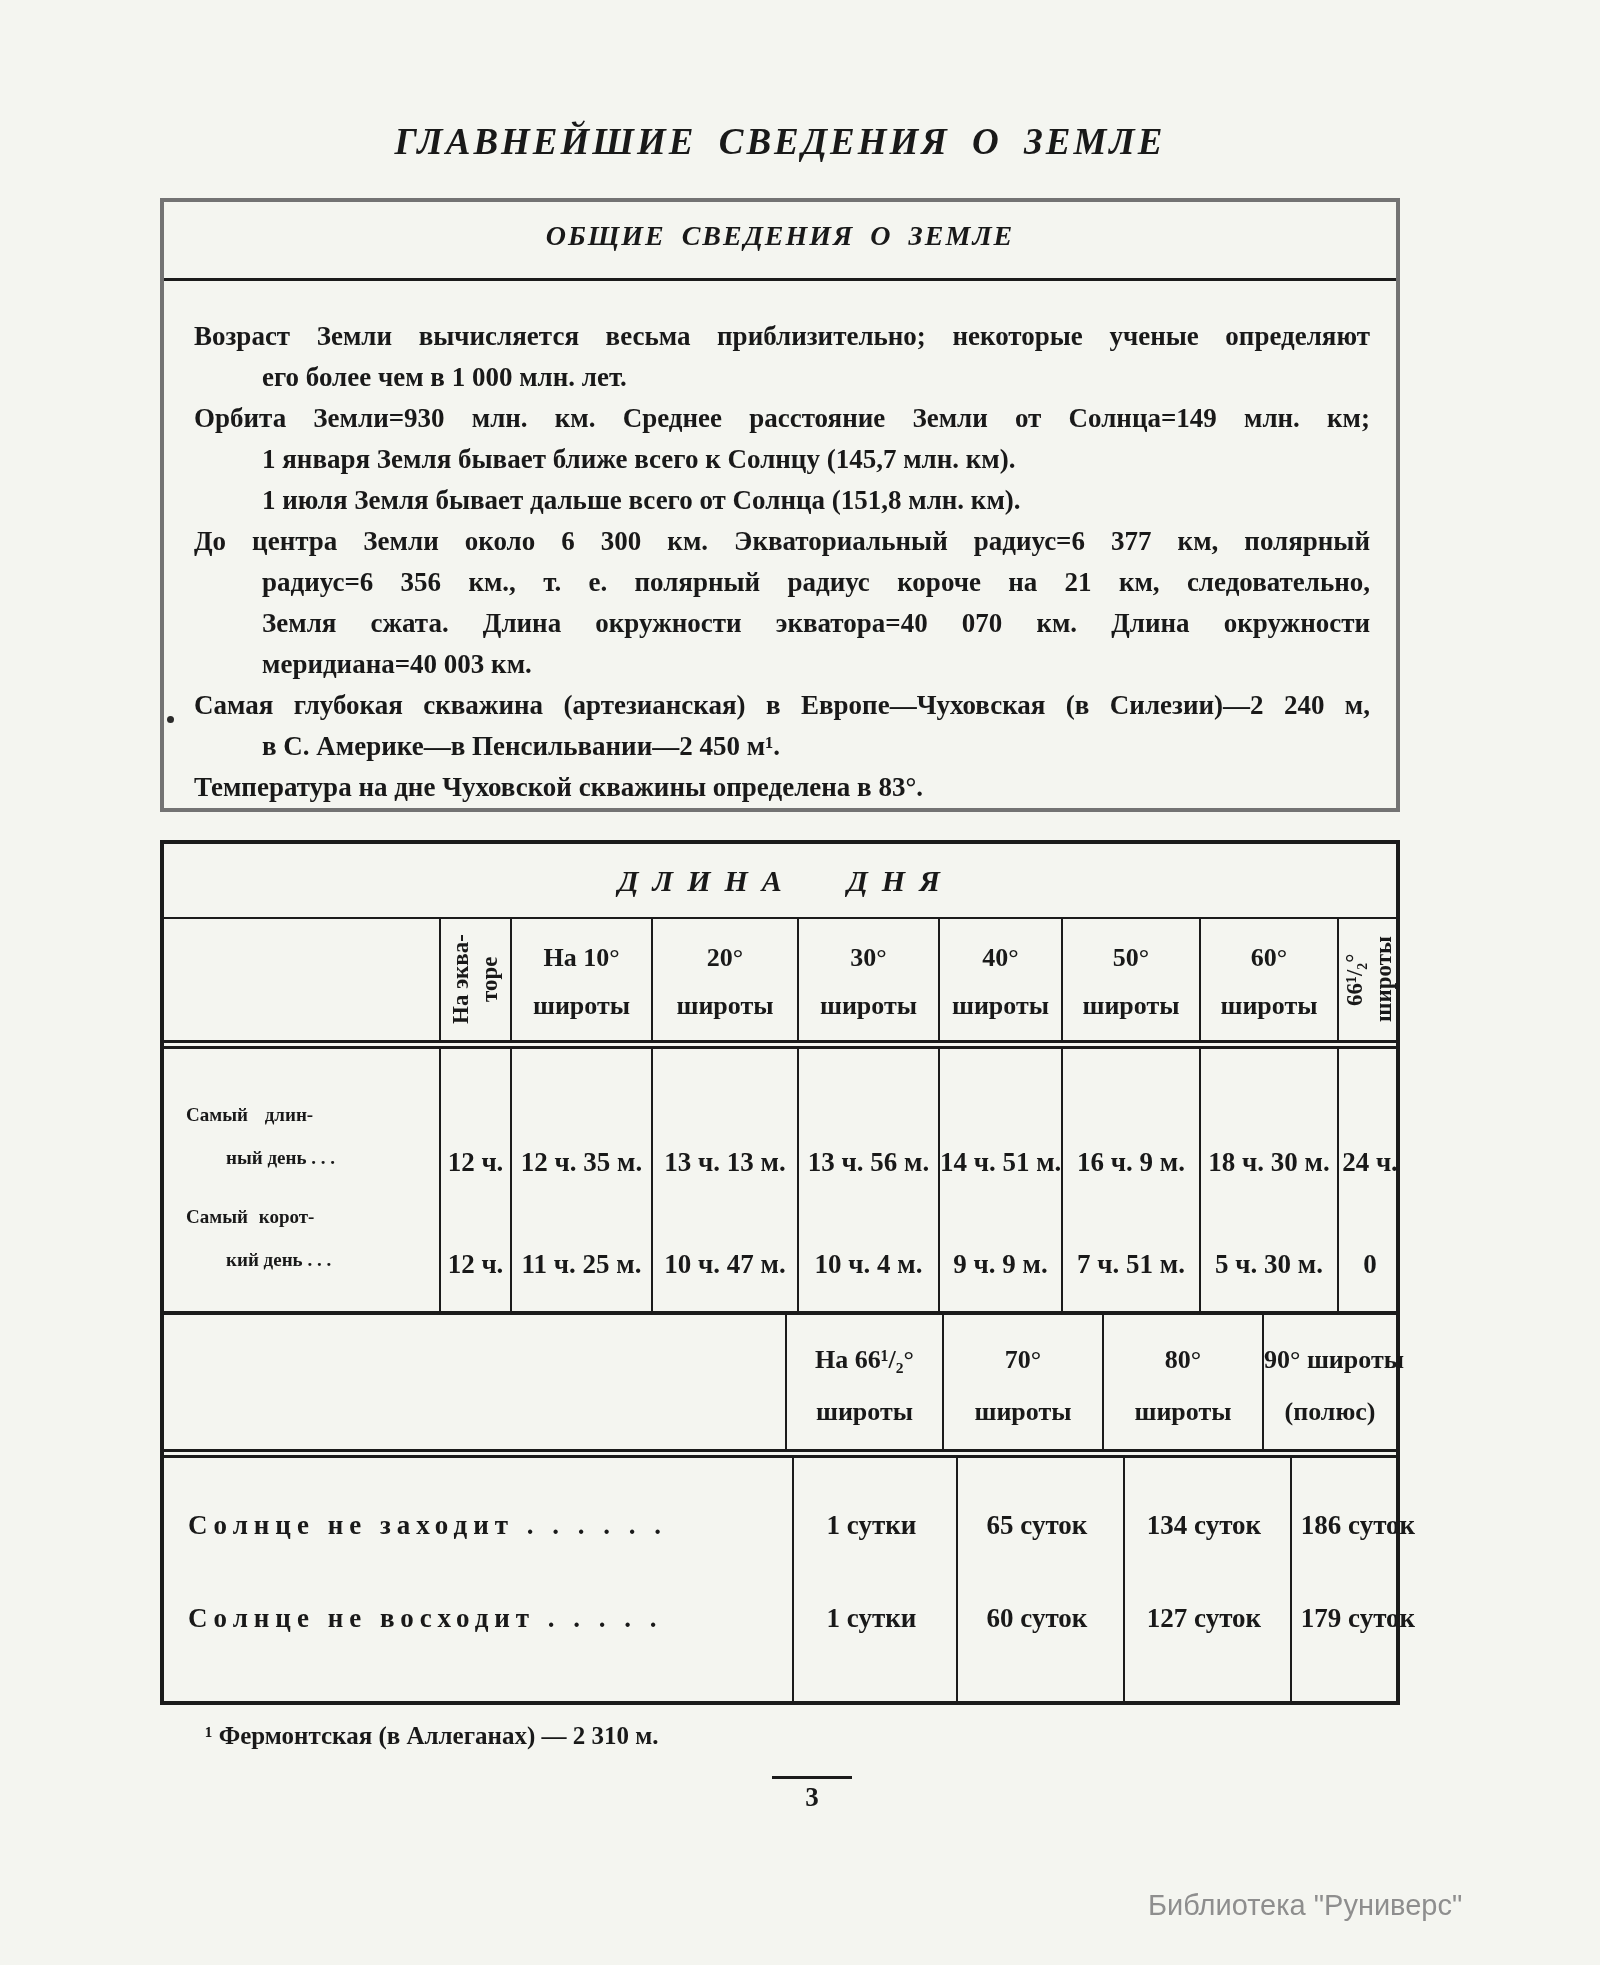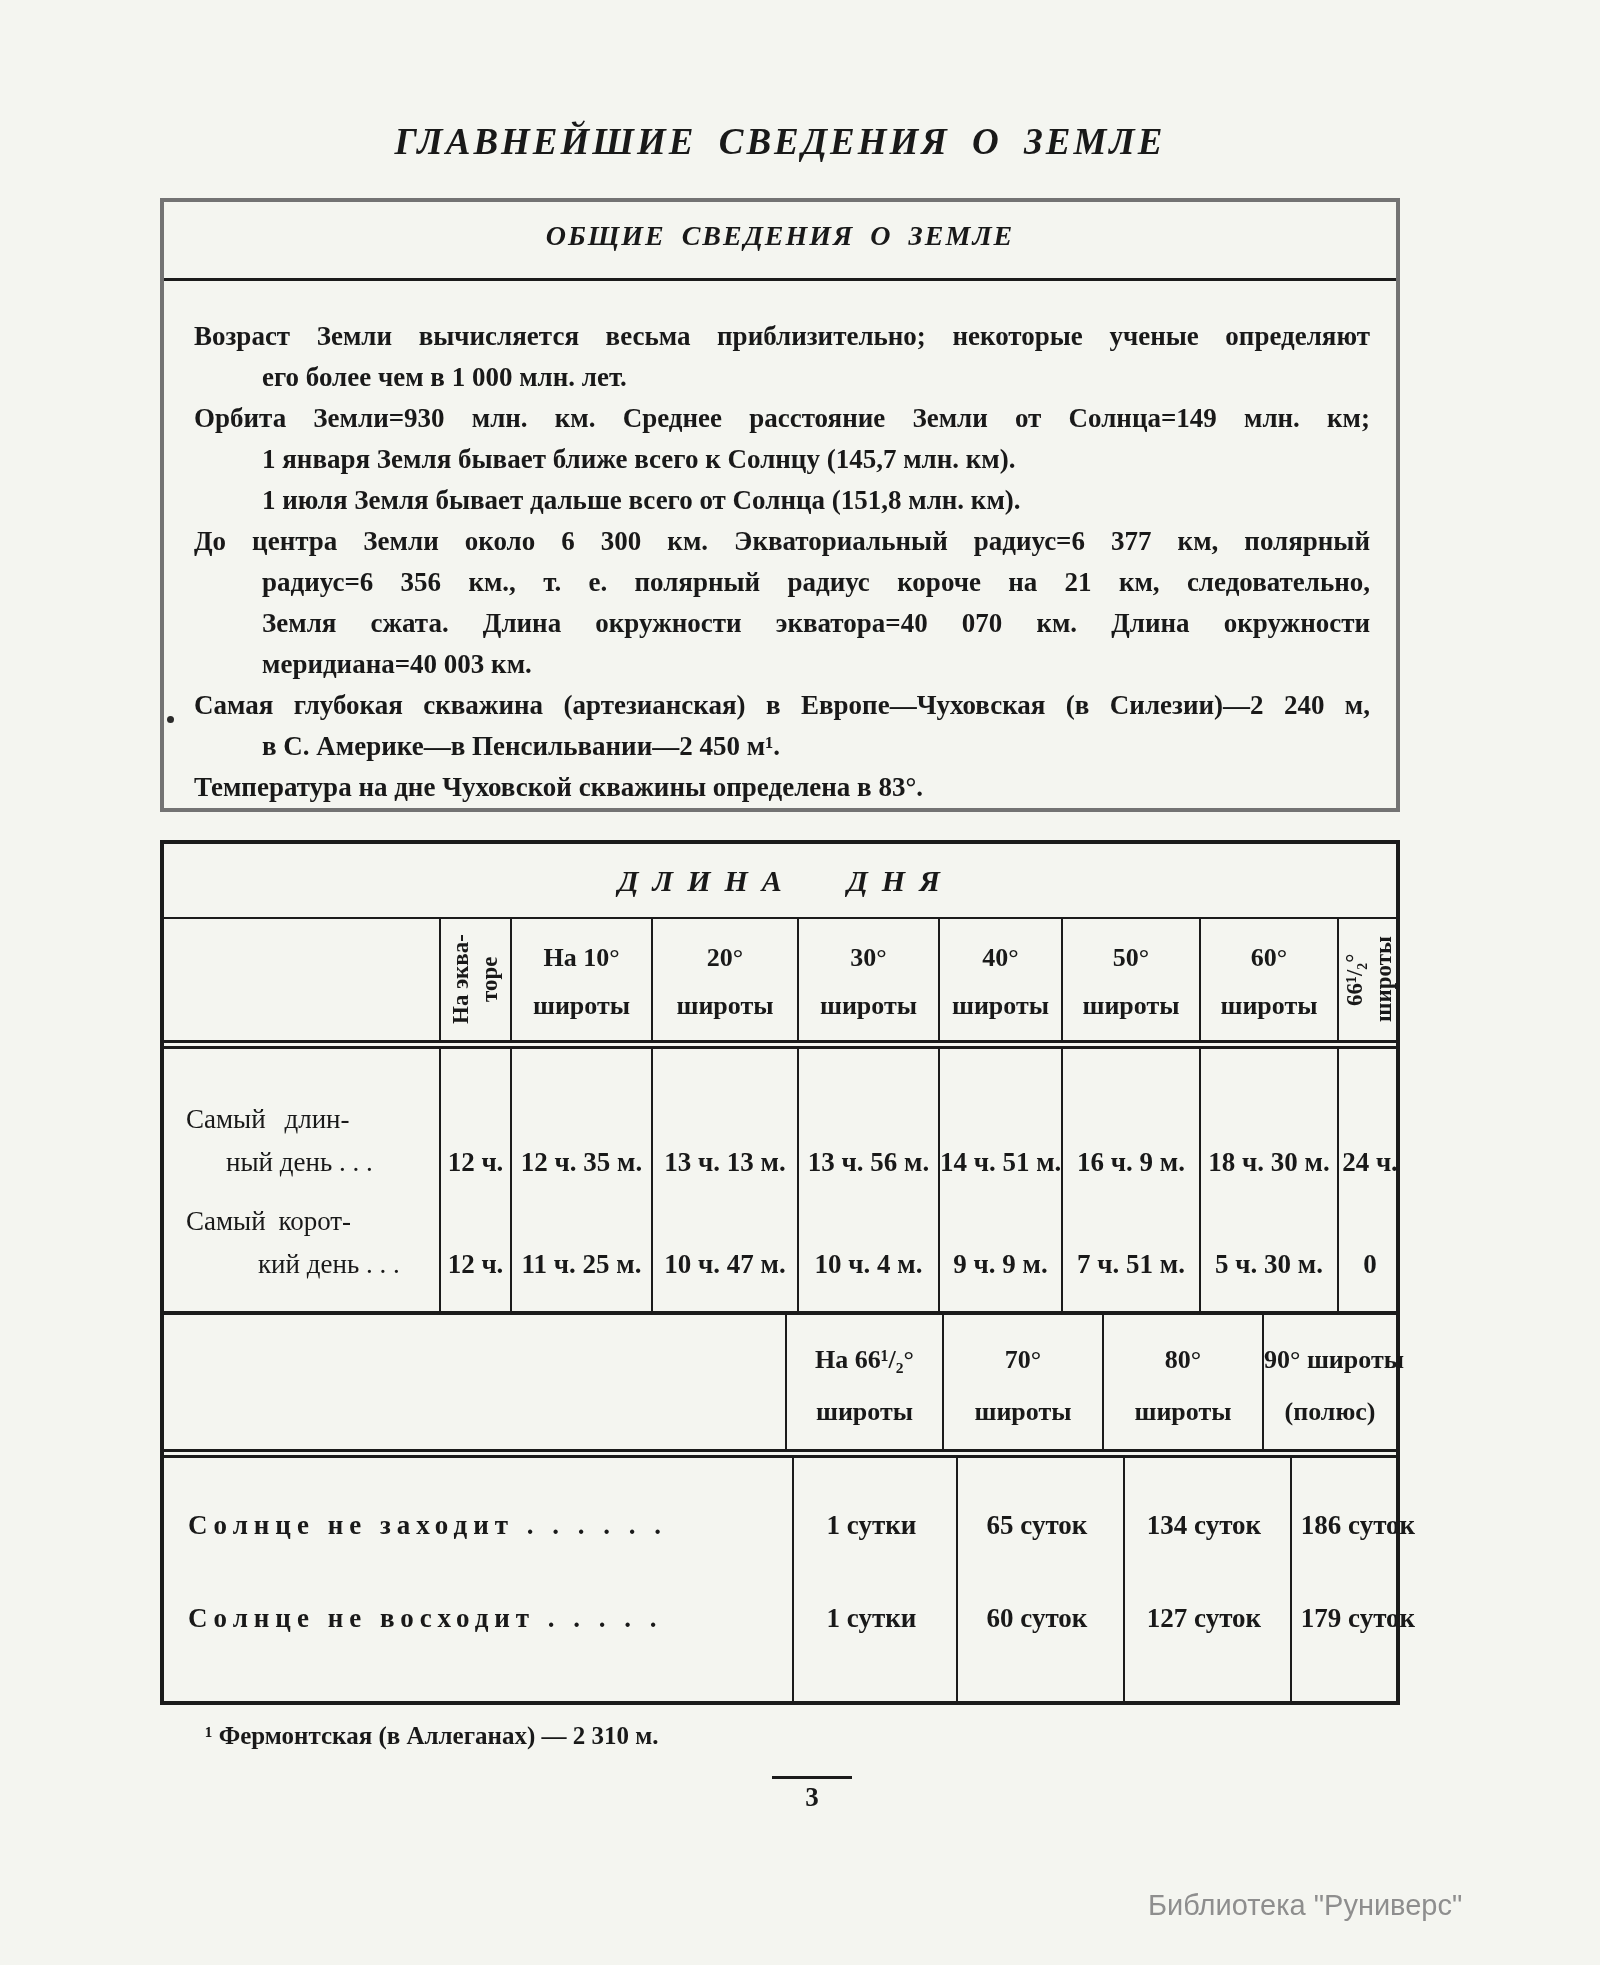--- a/index.html
+++ b/index.html
@@ -56,25 +56,25 @@
   .hl2{position:absolute;top:72px;left:0;width:100%;text-align:center;font-size:26px;font-weight:700;white-space:nowrap;}
   .hrow2 .hl1{top:30px}.hrow2 .hl2{top:82px}
   .vert{
     position:absolute;inset:0;display:flex;align-items:center;justify-content:center;
     writing-mode:vertical-rl;transform:rotate(180deg);
     font-size:23px;font-weight:700;line-height:1.25;text-align:center;white-space:nowrap;
   }
   .dval{position:absolute;left:0;width:100%;text-align:center;font-size:27px;font-weight:700;white-space:nowrap;}
   .data1 .dval.row0{top:98px}.data1 .dval.row1{top:200px}
   .data2 .dval.row0{top:52px}.data2 .dval.row1{top:145px}
-  .rlabel{position:absolute;font-size:27px;font-weight:400;white-space:nowrap;}
+  .rlabel{position:absolute;font-size:19px;font-weight:700;white-space:nowrap;}
   .r0l0{top:55px;left:22px;word-spacing:12px;}
   .r0l1{top:98px;left:62px;}
   .r1l0{top:157px;left:22px;word-spacing:6px;}
-  .r1l1{top:200px;left:62px;margin-left:32px;}
+  .r1l1{top:200px;left:62px;}
   .plabel{position:absolute;left:24px;font-size:27px;font-weight:700;letter-spacing:6px;white-space:nowrap;}
   .p0{top:52px}.p1{top:145px}
   
   .footnote{position:absolute;left:205px;top:1722px;font-size:25px;font-weight:700;}
   .pagenum-bar{position:absolute;left:772px;top:1776px;width:80px;border-top:3px solid #1b1b1b;}
   .pagenum{position:absolute;left:772px;top:1782px;width:80px;text-align:center;font-size:27px;font-weight:700;}
   .watermark{
     position:absolute;left:1148px;top:1889px;
     font-family:"Liberation Sans",sans-serif;font-size:29px;color:#8e8e8e;white-space:nowrap;
   }

